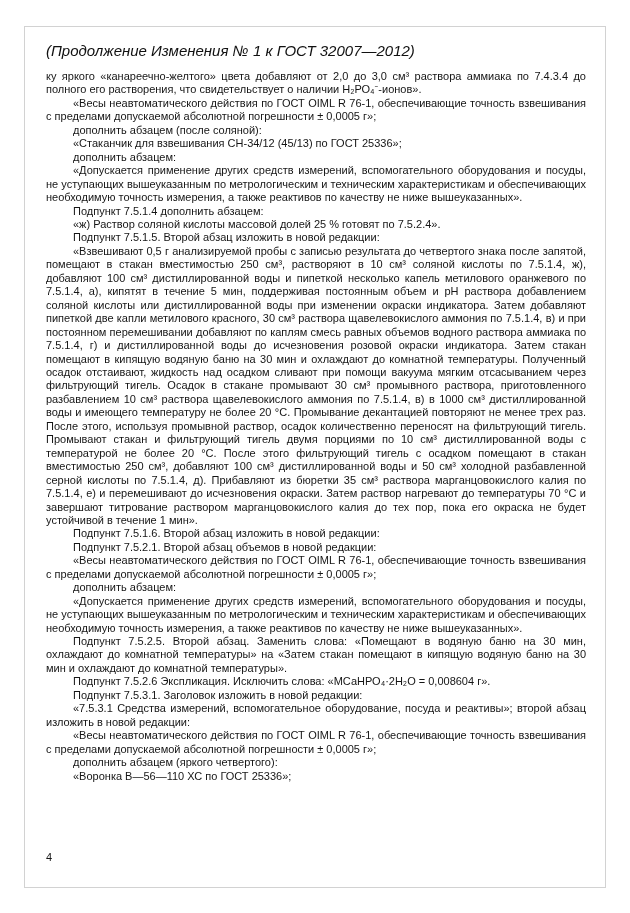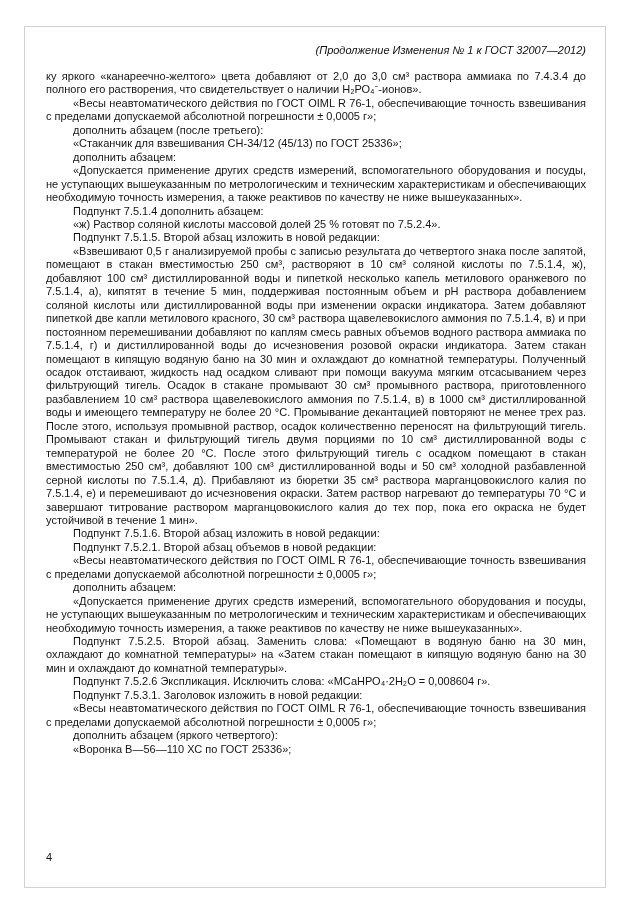--- a/index.html
+++ b/index.html
@@ -20,23 +20,22 @@
     border: 1px solid #d2d2d2;
     pointer-events: none;
   }
   .content {
     position: absolute;
     left: 46px;
     top: 44px;
     width: 540px;
   }
   .doc-header {
-    text-align: right;
     font-style: italic;
-    font-size: 11px;
+    font-size: 15px;
     line-height: 13px;
     margin-bottom: 13px;
     color: #111;
   }
   .para {
     font-size: 11px;
     line-height: 13.45px;
     text-align: justify;
     color: #151515;
   }
@@ -53,35 +52,36 @@
 <body>
 
 <div class="page-frame"></div>
 
 <div class="content">
   <div class="doc-header">(Продолжение Изменения № 1 к ГОСТ 32007—2012)</div>
 
   <div>
       <p class="para">ку яркого «канареечно-желтого» цвета добавляют от 2,0 до 3,0 см³ раствора аммиака по 7.4.3.4 до полного его растворения, что свидетельствует о наличии Н₂РО₄⁻-ионов».</p>
       <p class="para indent">«Весы неавтоматического действия по ГОСТ OIML R 76-1, обеспечивающие точность взвешивания с пределами допускаемой абсолютной погрешности ± 0,0005 г»;</p>
-      <p class="para indent">дополнить абзацем (после третьего):</p>
+      <p class="para indent">дополнить абзацем (после соляной):</p>
       <p class="para indent">«Стаканчик для взвешивания СН-34/12 (45/13) по ГОСТ 25336»;</p>
       <p class="para indent">дополнить абзацем:</p>
       <p class="para indent">«Допускается применение других средств измерений, вспомогательного оборудования и посуды, не уступающих вышеуказанным по метрологическим и техническим характеристикам и обеспечивающих необходимую точность измерения, а также реактивов по качеству не ниже вышеуказанных».</p>
       <p class="para indent">Подпункт 7.5.1.4 дополнить абзацем:</p>
       <p class="para indent">«ж) Раствор соляной кислоты массовой долей 25 % готовят по 7.5.2.4».</p>
       <p class="para indent">Подпункт 7.5.1.5. Второй абзац изложить в новой редакции:</p>
       <p class="para indent">«Взвешивают 0,5 г анализируемой пробы с записью результата до четвертого знака после запятой, помещают в стакан вместимостью 250 см³, растворяют в 10 см³ соляной кислоты по 7.5.1.4, ж), добавляют 100 см³ дистиллированной воды и пипеткой несколько капель метилового оранжевого по 7.5.1.4, а), кипятят в течение 5 мин, поддерживая постоянным объем и рН раствора добавлением соляной кислоты или дистиллированной воды при изменении окраски индикатора. Затем добавляют пипеткой две капли метилового красного, 30 см³ раствора щавелевокислого аммония по 7.5.1.4, в) и при постоянном перемешивании добавляют по каплям смесь равных объемов водного раствора аммиака по 7.5.1.4, г) и дистиллированной воды до исчезновения розовой окраски индикатора. Затем стакан помещают в кипящую водяную баню на 30 мин и охлаждают до комнатной температуры. Полученный осадок отстаивают, жидкость над осадком сливают при помощи вакуума мягким отсасыванием через фильтрующий тигель. Осадок в стакане промывают 30 см³ промывного раствора, приготовленного разбавлением 10 см³ раствора щавелевокислого аммония по 7.5.1.4, в) в 1000 см³ дистиллированной воды и имеющего температуру не более 20 °С. Промывание декантацией повторяют не менее трех раз. После этого, используя промывной раствор, осадок количественно переносят на фильтрующий тигель. Промывают стакан и фильтрующий тигель двумя порциями по 10 см³ дистиллированной воды с температурой не более 20 °С. После этого фильтрующий тигель с осадком помещают в стакан вместимостью 250 см³, добавляют 100 см³ дистиллированной воды и 50 см³ холодной разбавленной серной кислоты по 7.5.1.4, д). Прибавляют из бюретки 35 см³ раствора марганцовокислого калия по 7.5.1.4, е) и перемешивают до исчезновения окраски. Затем раствор нагревают до температуры 70 °С и завершают титрование раствором марганцовокислого калия до тех пор, пока его окраска не будет устойчивой в течение 1 мин».</p>
       <p class="para indent">Подпункт 7.5.1.6. Второй абзац изложить в новой редакции:</p>
       <p class="para indent">Подпункт 7.5.2.1. Второй абзац объемов в новой редакции:</p>
       <p class="para indent">«Весы неавтоматического действия по ГОСТ OIML R 76-1, обеспечивающие точность взвешивания с пределами допускаемой абсолютной погрешности ± 0,0005 г»;</p>
       <p class="para indent">дополнить абзацем:</p>
       <p class="para indent">«Допускается применение других средств измерений, вспомогательного оборудования и посуды, не уступающих вышеуказанным по метрологическим и техническим характеристикам и обеспечивающих необходимую точность измерения, а также реактивов по качеству не ниже вышеуказанных».</p>
       <p class="para indent">Подпункт 7.5.2.5. Второй абзац. Заменить слова: «Помещают в водяную баню на 30 мин, охлаждают до комнатной температуры» на «Затем стакан помещают в кипящую водяную баню на 30 мин и охлаждают до комнатной температуры».</p>
       <p class="para indent">Подпункт 7.5.2.6 Экспликация. Исключить слова: «МСаНРО₄·2Н₂О = 0,008604 г».</p>
       <p class="para indent">Подпункт 7.5.3.1. Заголовок изложить в новой редакции:</p>
+      <p class="para indent">«7.5.3.1 Средства измерений, вспомогательное оборудование, посуда и реактивы»; второй абзац изложить в новой редакции:</p>
       <p class="para indent">«Весы неавтоматического действия по ГОСТ OIML R 76-1, обеспечивающие точность взвешивания с пределами допускаемой абсолютной погрешности ± 0,0005 г»;</p>
       <p class="para indent">дополнить абзацем (яркого четвертого):</p>
       <p class="para indent">«Воронка В—56—110 ХС по ГОСТ 25336»;</p>
     </div>
 </div>
 
 <div class="page-number">4</div>
 
 </body></html>

